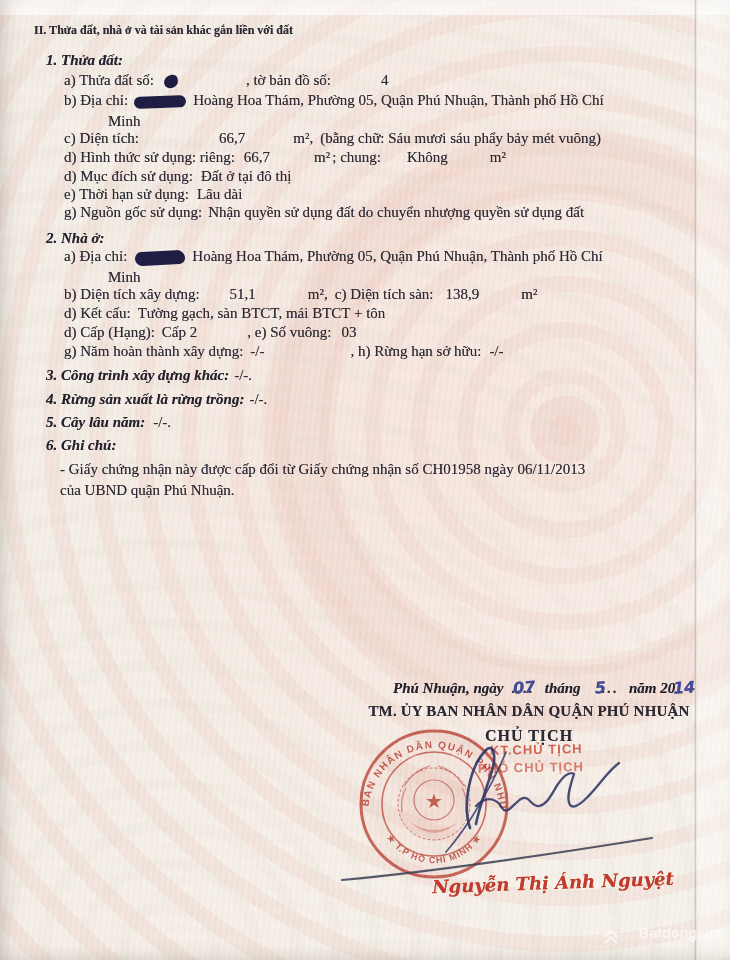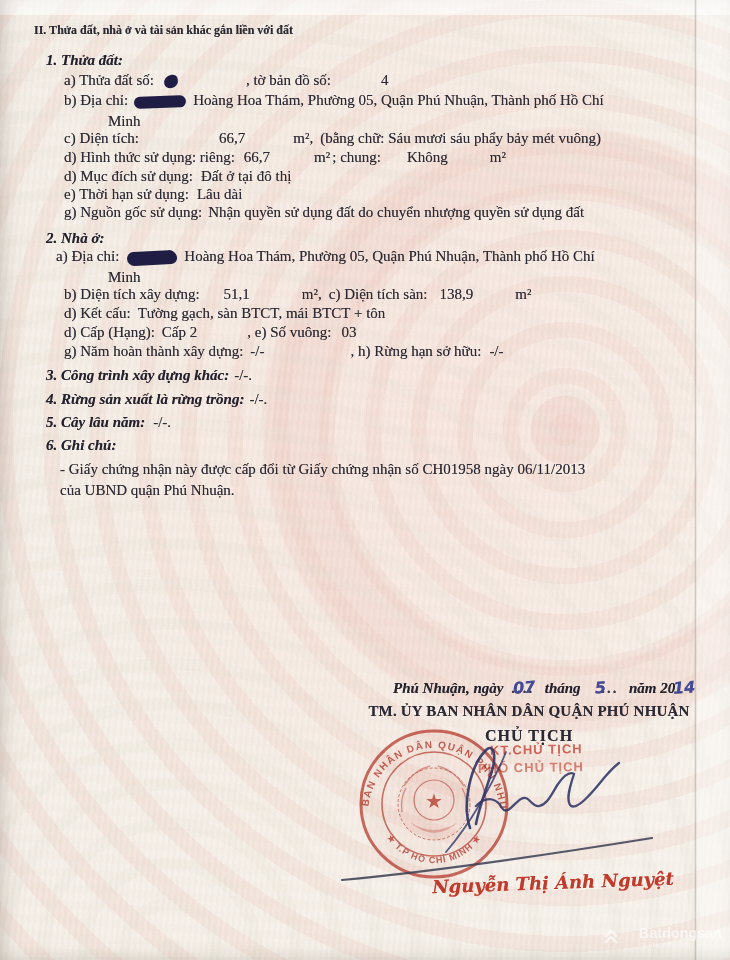--- a/index.html
+++ b/index.html
@@ -104,27 +104,27 @@
   <div class="line" style="left:64px;top:184px;">
     <span class="sp">e) Thời hạn sử dụng:</span><span class="sp" style="margin-left:8px;">Lâu dài</span>
   </div>
 
   <div class="line" style="left:64px;top:202px;">
     <span class="sp">g) Nguồn gốc sử dụng:</span><span class="sp" style="margin-left:6px;">Nhận quyền sử dụng đất do chuyển nhượng quyền sử dụng đất</span>
   </div>
 
   <div class="line bi" style="left:46px;top:228px;">2. Nhà ở:</div>
 
-  <div class="line" style="left:56px;top:246px;">
+  <div class="line" style="left:64px;top:246px;">
     <span class="sp">a) Địa chỉ:</span><span class="redact r3"></span><span class="sp" style="margin-left:7px;">Hoàng Hoa Thám, Phường 05, Quận Phú Nhuận, Thành phố Hồ Chí</span>
   </div>
   <div class="line" style="left:108px;top:267px;">Minh</div>
 
   <div class="line" style="left:64px;top:284px;">
-    <span class="sp">b) Diện tích xây dựng:</span><span class="sp" style="margin-left:24px;">51,1</span><span class="sp" style="margin-left:52px;">m²,</span><span class="sp" style="margin-left:7px;">c) Diện tích sàn:</span><span class="sp" style="margin-left:12px;">138,9</span><span class="sp" style="margin-left:42px;">m²</span>
+    <span class="sp">b) Diện tích xây dựng:</span><span class="sp" style="margin-left:30px;">51,1</span><span class="sp" style="margin-left:52px;">m²,</span><span class="sp" style="margin-left:7px;">c) Diện tích sàn:</span><span class="sp" style="margin-left:12px;">138,9</span><span class="sp" style="margin-left:42px;">m²</span>
   </div>
 
   <div class="line" style="left:64px;top:303px;">
     <span class="sp">d) Kết cấu:</span><span class="sp" style="margin-left:7px;">Tường gạch, sàn BTCT, mái BTCT + tôn</span>
   </div>
 
   <div class="line" style="left:64px;top:322px;">
     <span class="sp">d) Cấp (Hạng):</span><span class="sp" style="margin-left:7px;">Cấp 2</span><span class="sp" style="margin-left:50px;">, e) Số vuông:</span><span class="sp" style="margin-left:10px;">03</span>
   </div>
 

